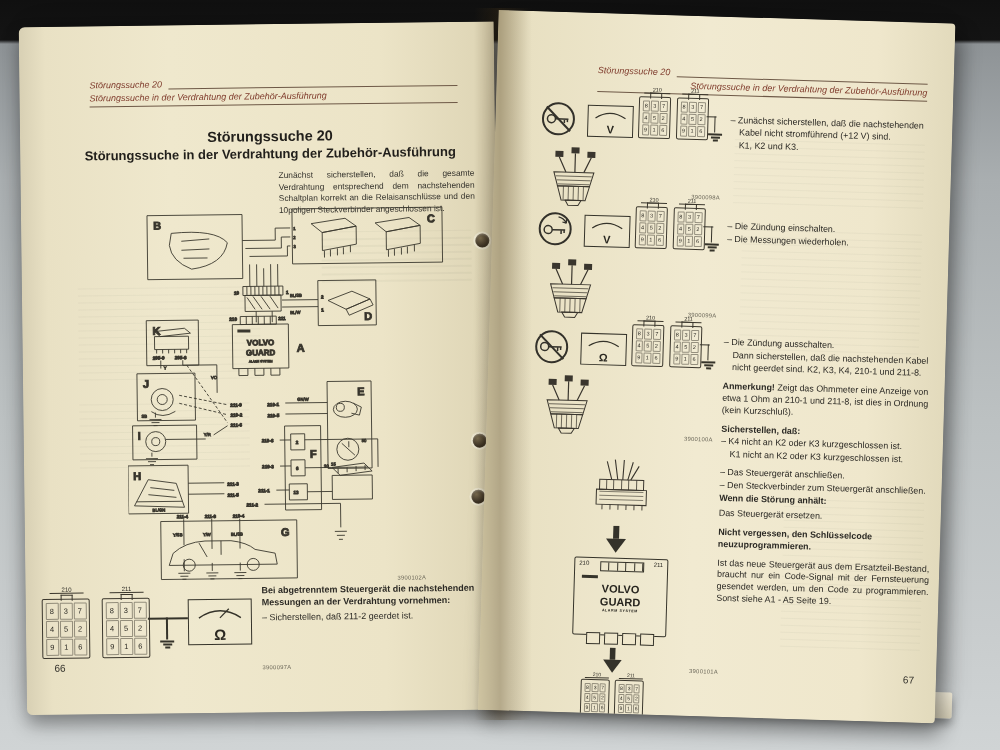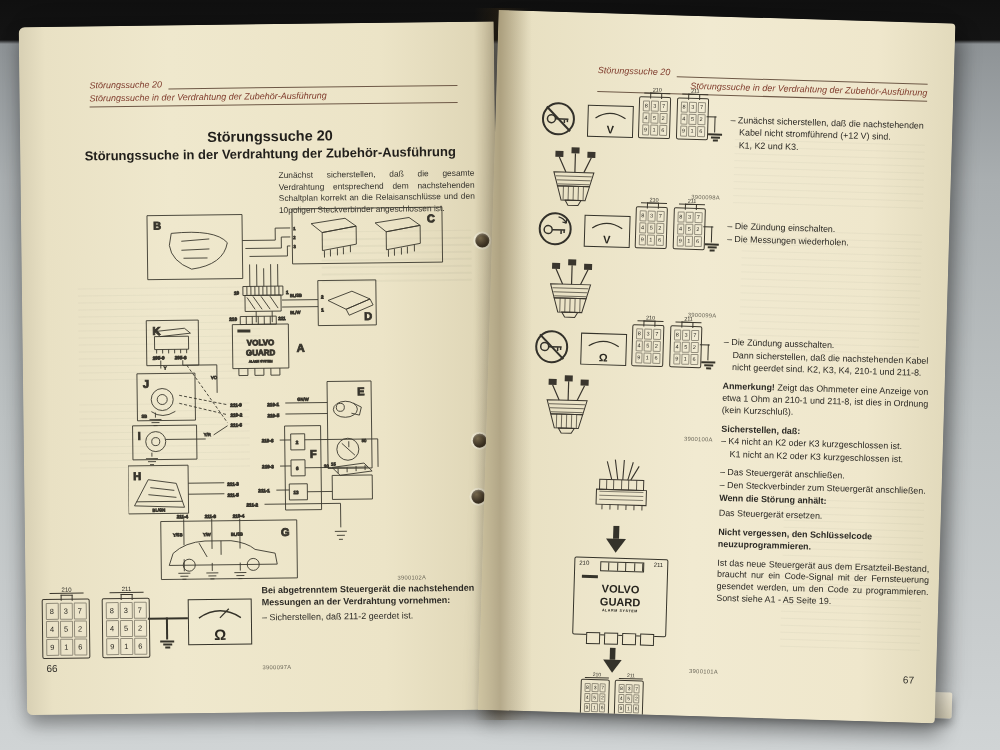--- a/index.html
+++ b/index.html
@@ -341,21 +341,21 @@
       <div class="meterbox" style="left:162px;top:574px;width:62px;height:44px">
         <svg width="62" height="24">
             <path d="M10,18 Q31,4 52,18" stroke="#35332a" stroke-width="1.4" fill="none"></path>
             <path d="M31,18 L40,9" stroke="#35332a" stroke-width="1.2"></path>
           </svg>
         <span class="sym" style="font-size:15px">Ω</span>
       </div>
       <div class="figno" style="left:236px;top:640px">3900097A</div>
     </div>
 
-    <div class="pgno" style="left:20px;top:636px">66</div>
+    <div class="pgno" style="left:28px;top:636px">66</div>
 
     <div class="hole" style="left:454px;top:212px"></div>
     <div class="hole" style="left:449px;top:412px"></div>
     <div class="hole" style="left:447px;top:468px"></div>
   </div>
 
   <div class="page page-right">
     <div class="ghost" style="left:240px;top:122px;width:190px;height:64px"></div>
     <div class="ghost" style="left:250px;top:212px;width:180px;height:120px"></div>
     <div class="ghost" style="left:300px;top:480px;width:140px;height:150px"></div>

